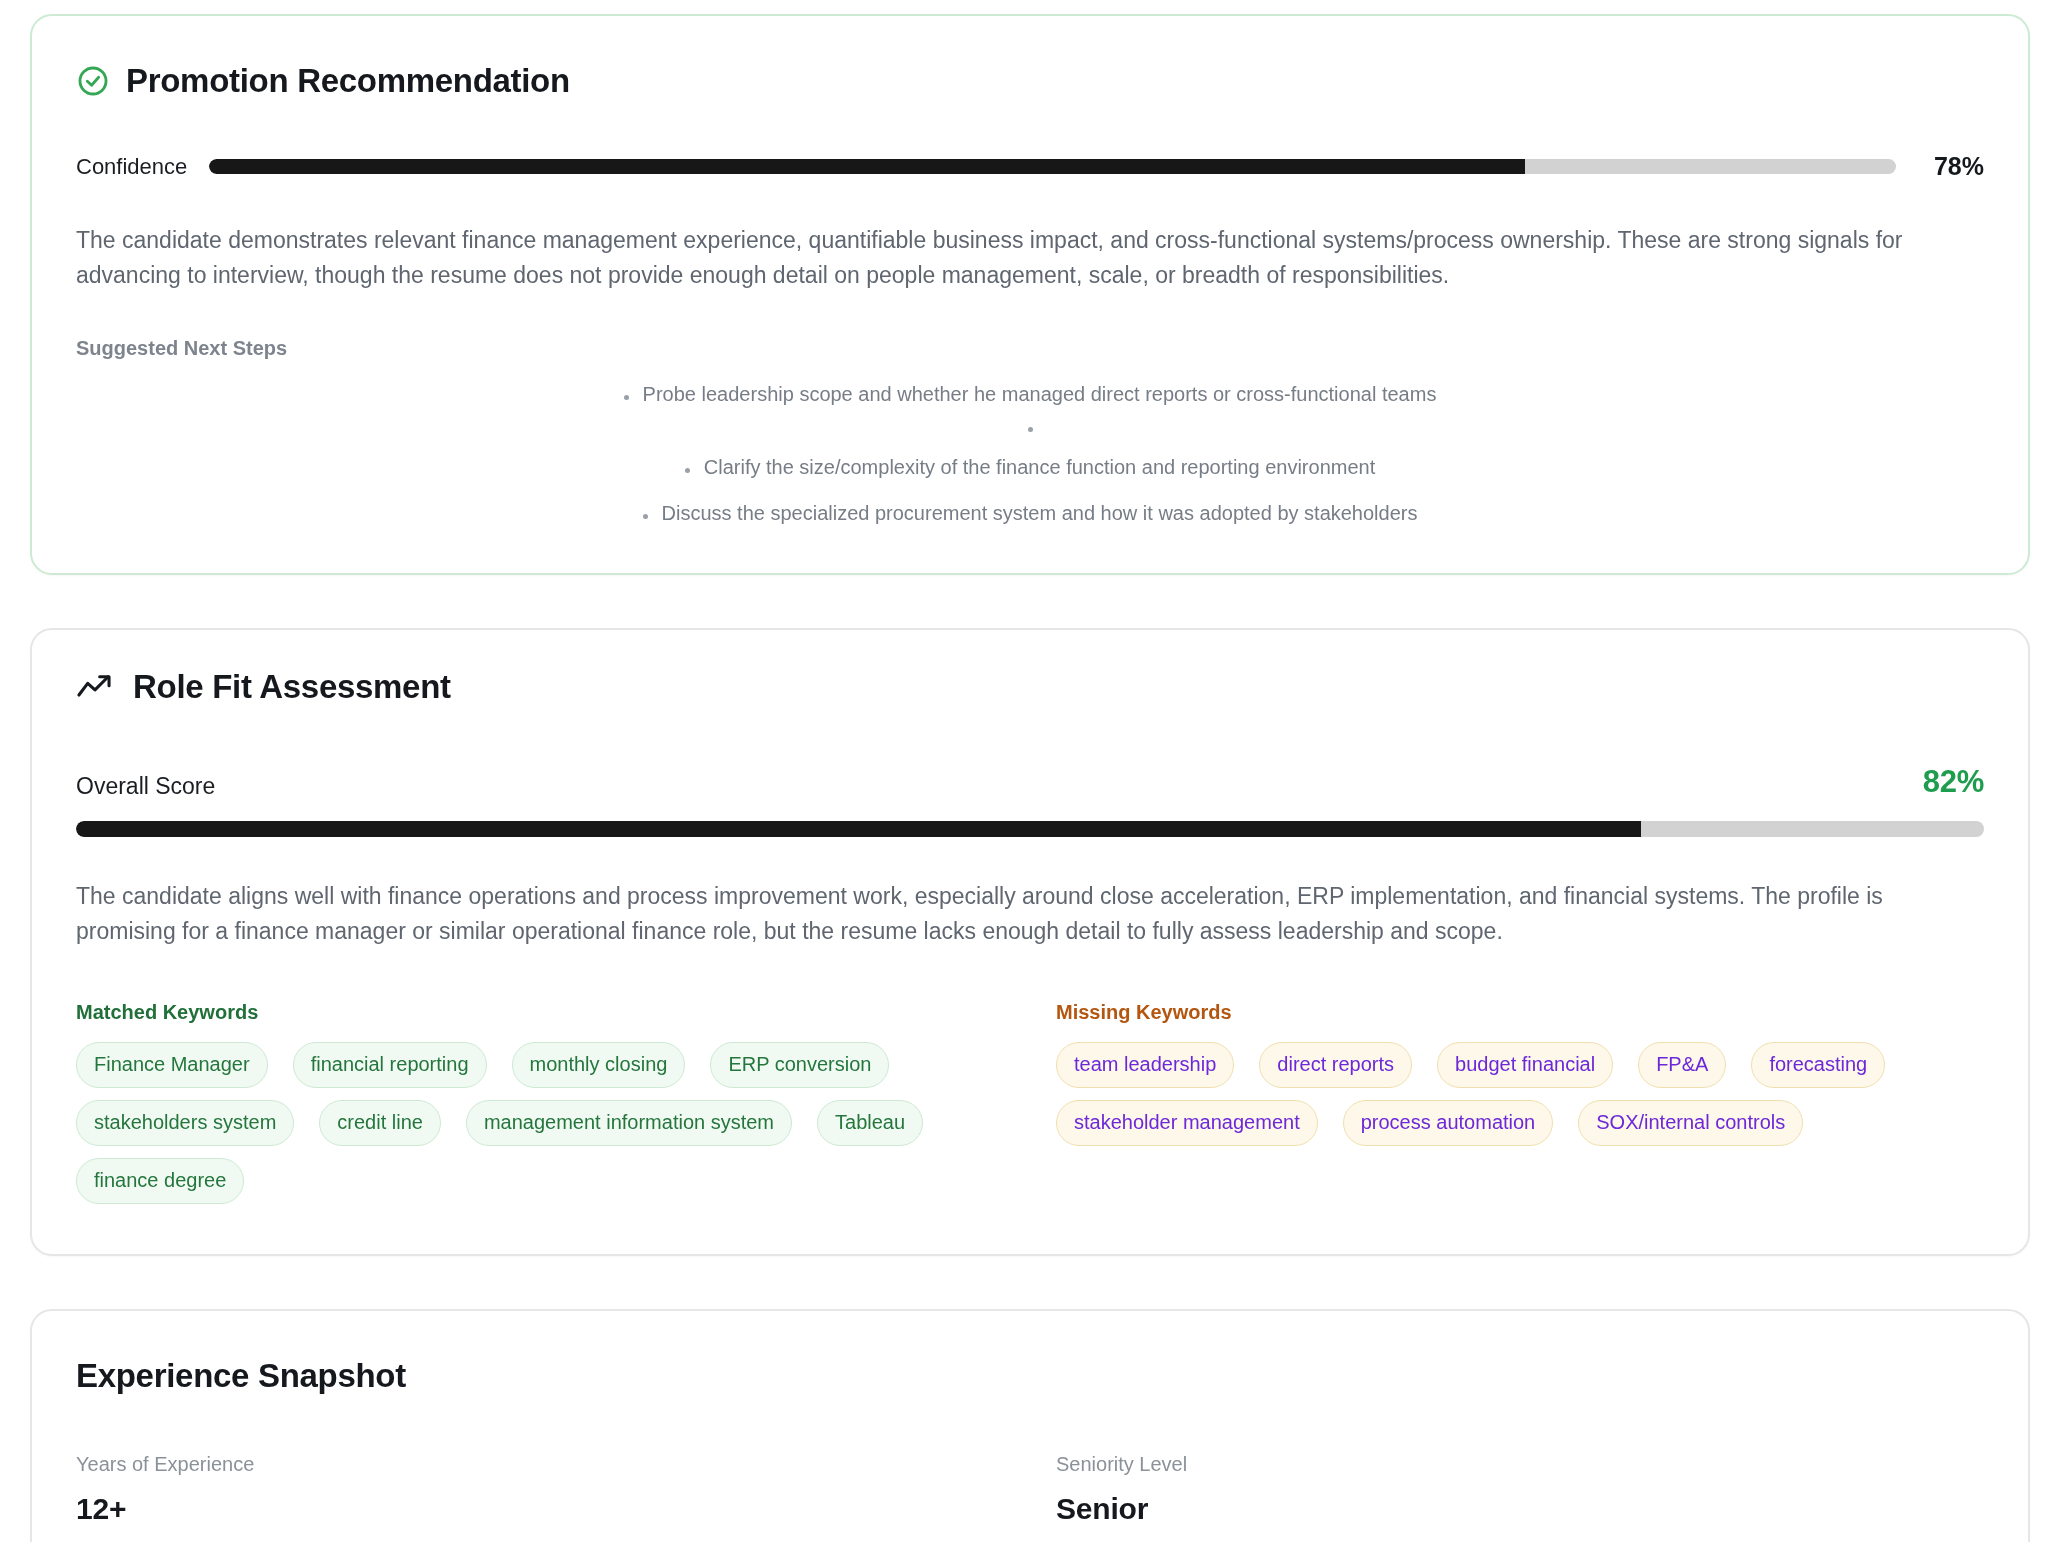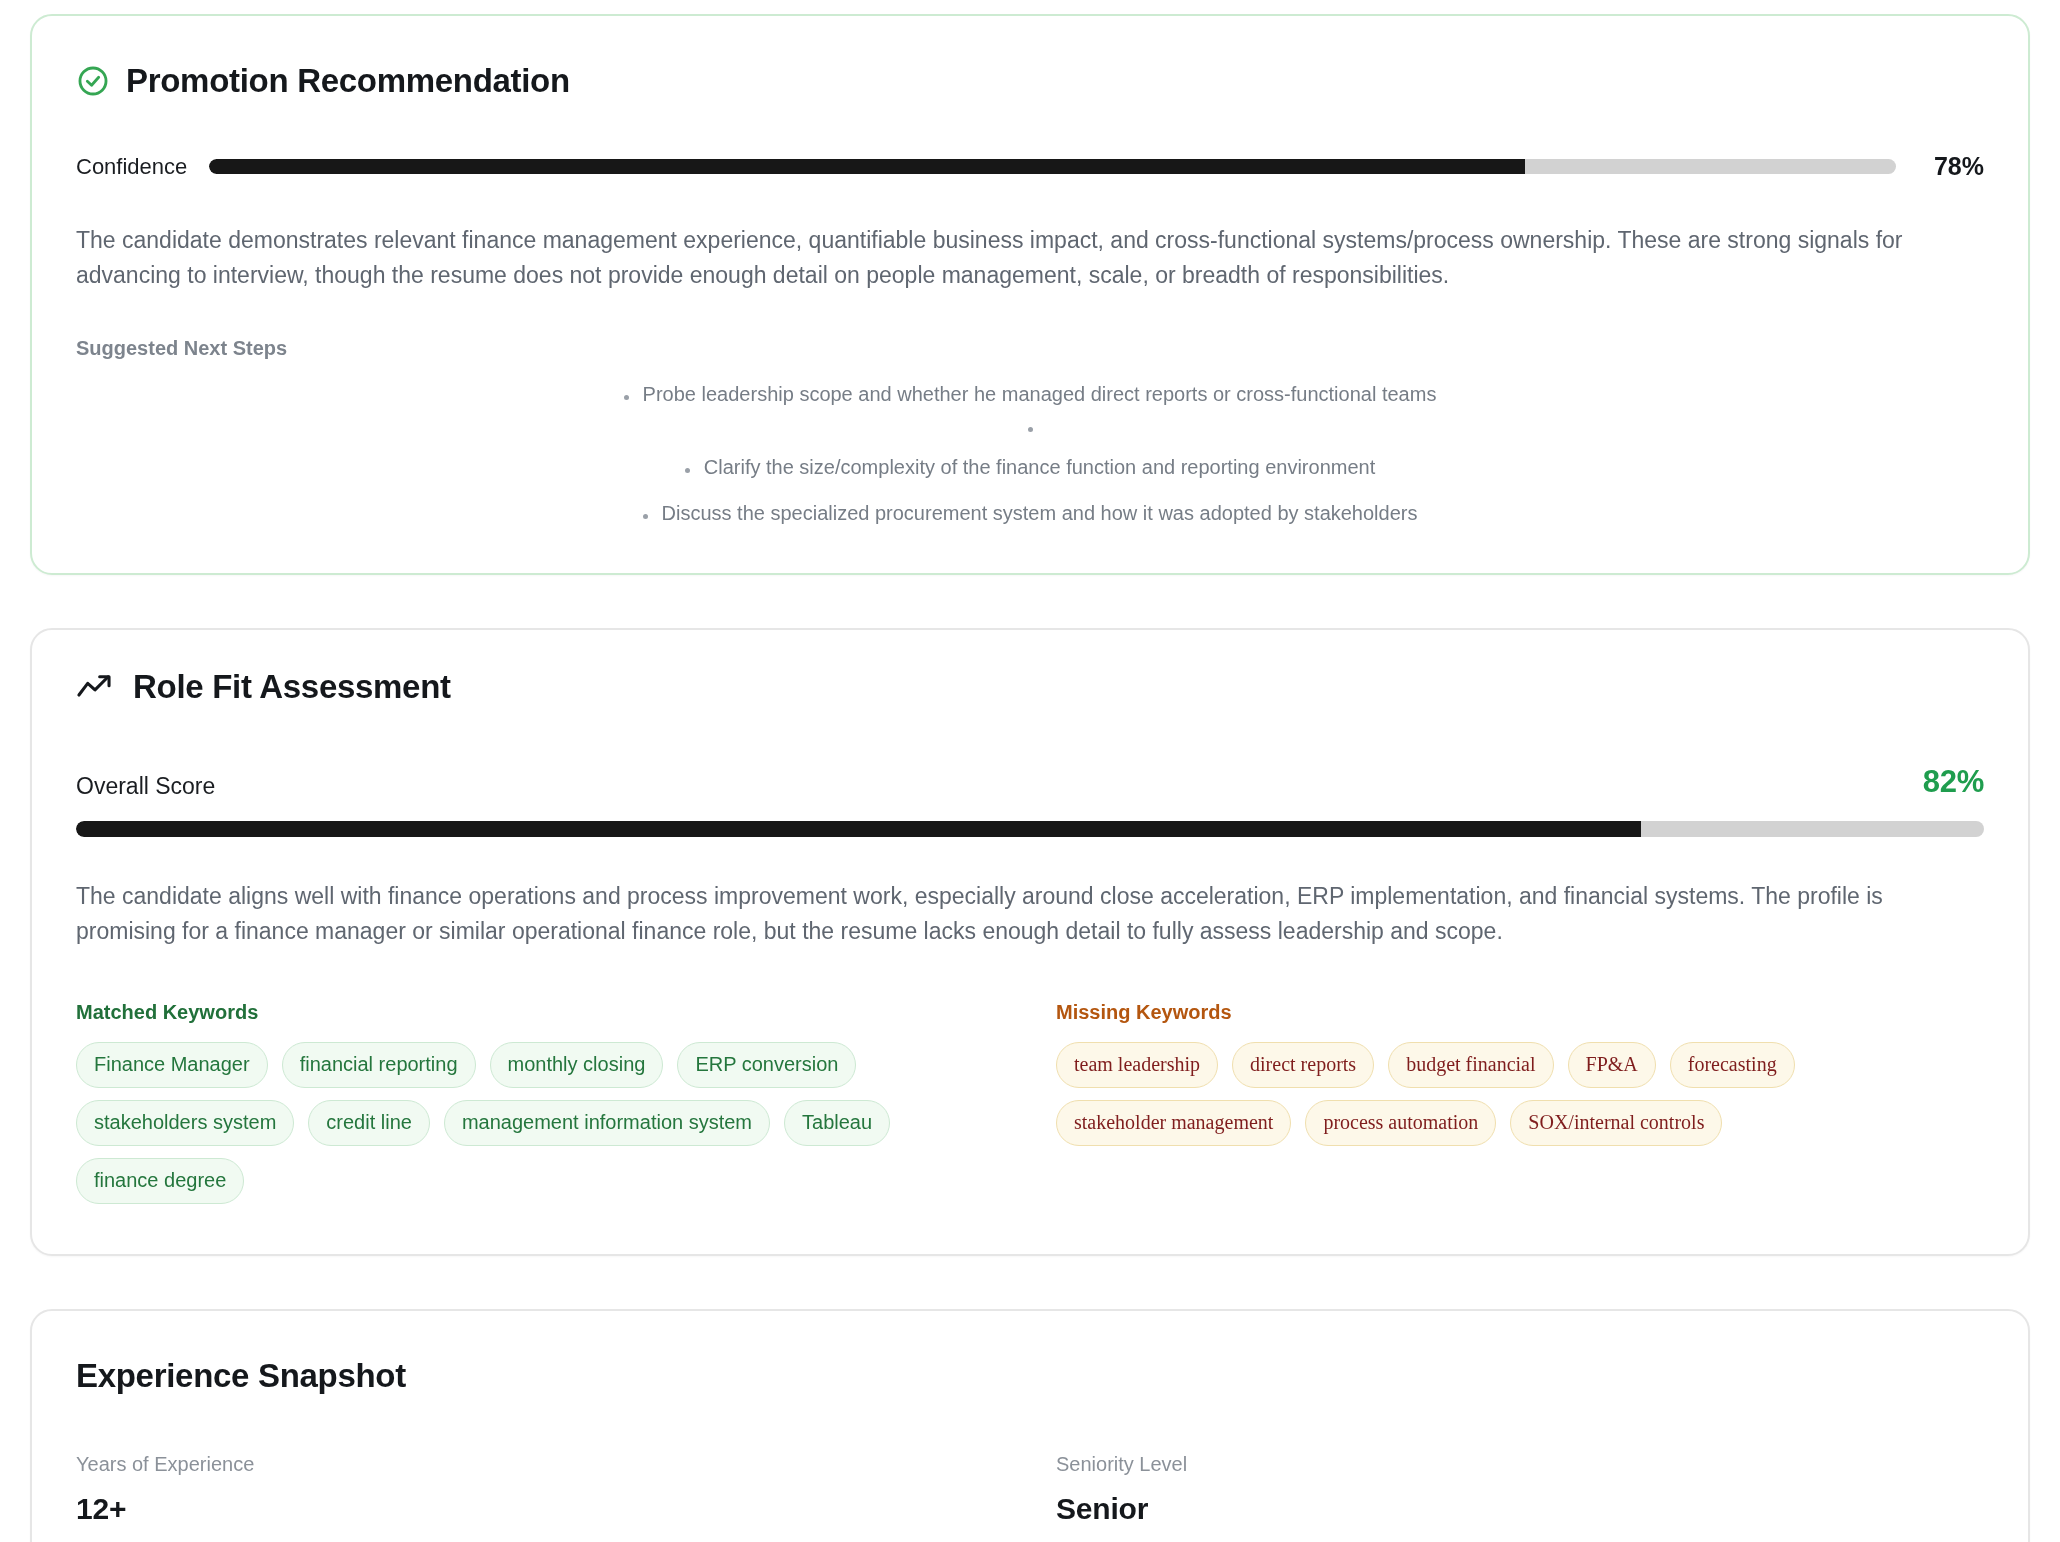--- a/index.html
+++ b/index.html
@@ -145,38 +145,37 @@
     gap: 0 52px;
     margin-top: 52px;
   }
   .kw-col-title {
     font-size: 20px;
     font-weight: bold;
     margin-bottom: 18px;
   }
   .kw-col-title.matched { color: #21703a; }
   .kw-col-title.missing { color: #b4560f; }
-  .chips { display: flex; flex-wrap: wrap; gap: 12px 14px; }
+  .chips { display: flex; flex-wrap: wrap; gap: 12px 25px; }
   .chip {
     font-size: 20px;
     line-height: 1;
     padding: 11px 17px 13px 17px;
     border-radius: 999px;
     white-space: nowrap;
   }
   .chip.matched {
     background: #f1faf2;
     border: 1.5px solid #cde9d3;
     color: #24763d;
   }
   .chip.missing {
     background: #fdf8e9;
     border: 1.5px solid #f0dfae;
-    color: #7f1d1d;
-    font-family: Liberation Serif, serif;
+    color: #6d28d9;
   }
 
   
   .exp-grid {
     display: grid;
     grid-template-columns: 1fr 1fr;
     gap: 0 52px;
     margin-top: 58px;
   }
   .exp-label {

